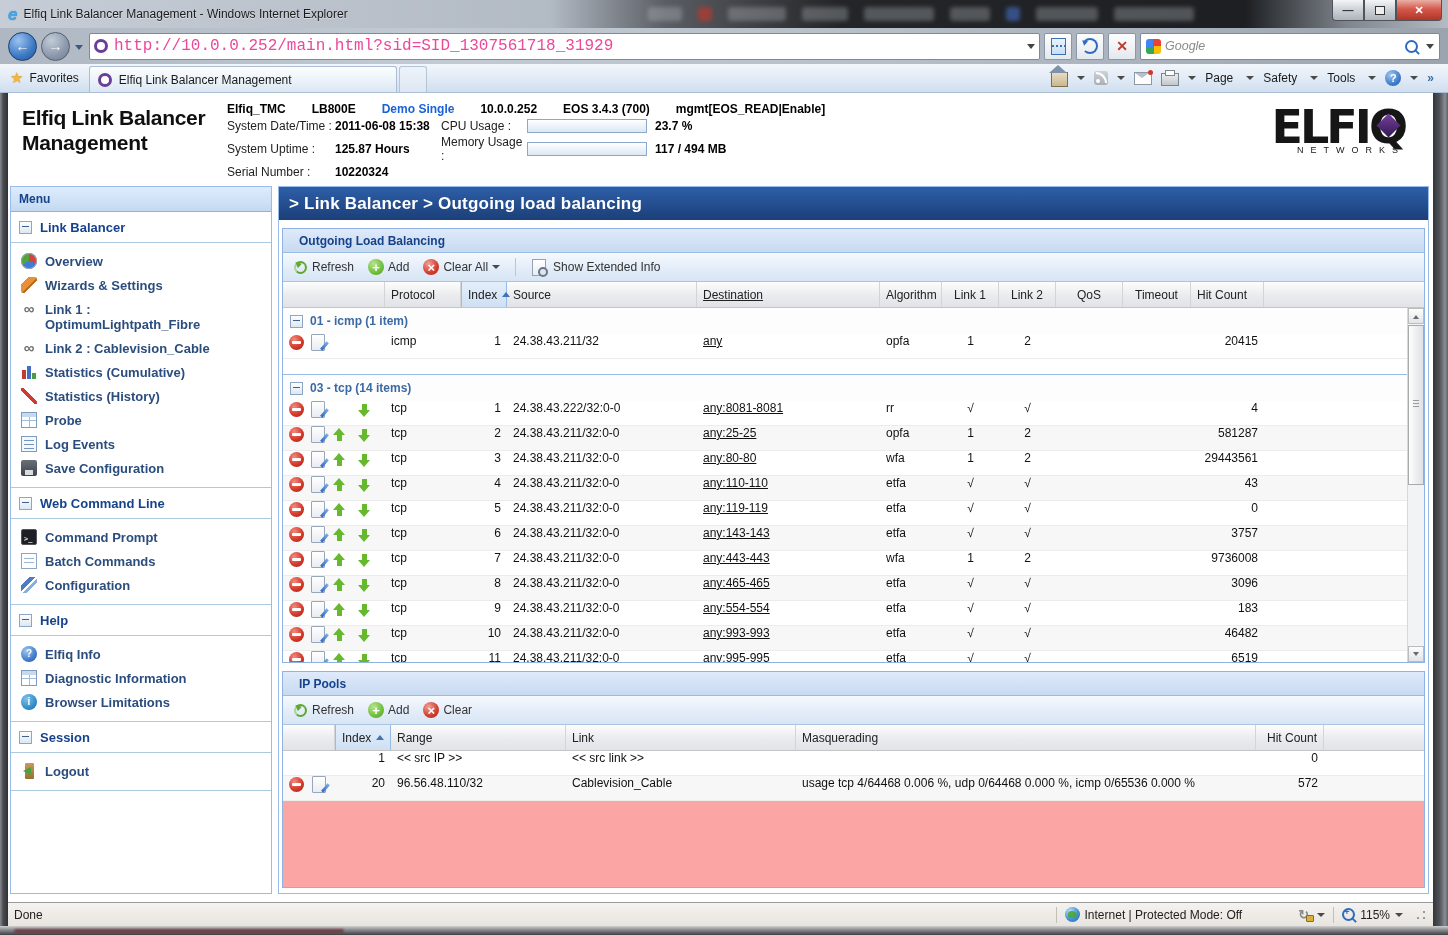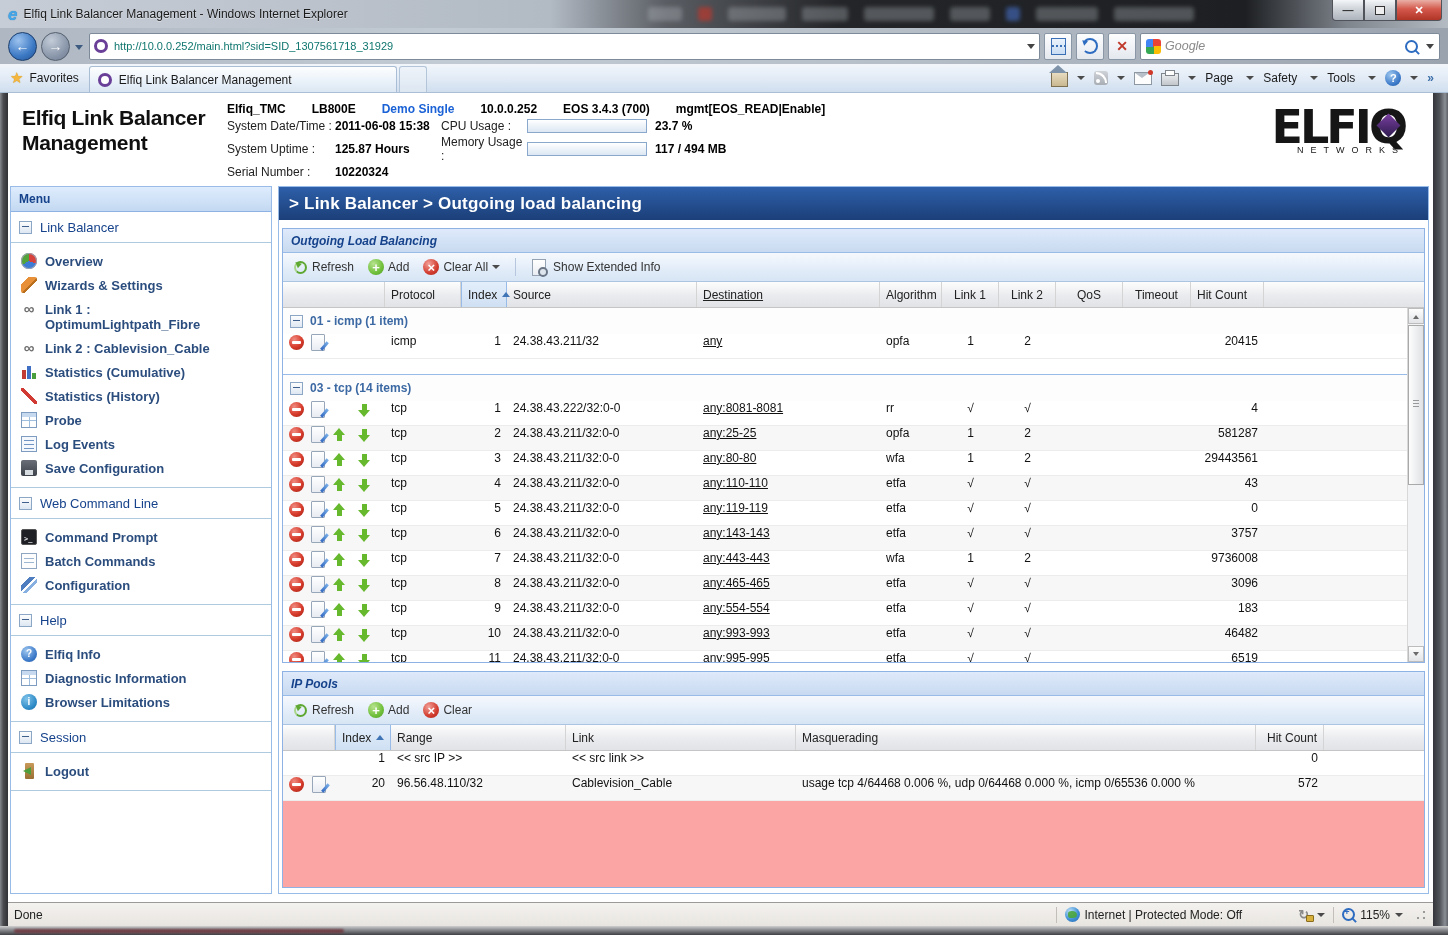--- a/index.html
+++ b/index.html
@@ -24,21 +24,21 @@
   .glyph-restore{width:8px;height:7px;border:1px solid #333;background:#eee;}
 
   .addressbar{height:36px;flex:0 0 36px;display:flex;align-items:center;padding:0 8px;gap:4px;
     background:linear-gradient(90deg,#aeb7c2,#c2cad3 30%,#b6bec8 62%,#9aa3ae);}
   .navcirc{width:27px;height:27px;border-radius:50%;border:1px solid #1c3e6e;display:flex;align-items:center;justify-content:center;
     background:radial-gradient(circle at 35% 28%,#9cc2ee,#3c79c4 60%,#235393);color:#fff;font-weight:bold;font-size:14px;}
   .navcirc.fwd{background:radial-gradient(circle at 35% 28%,#c3ccd8,#8b98ab 60%,#6c7992);border-color:#55606e;}
   .mini-caret{width:0;height:0;border:4px solid transparent;border-top:5px solid #3d5a80;margin:6px 2px 0 1px;}
   .urlfield{flex:1;height:25px;background:#fff;border:1px solid #7c8a99;border-radius:2px;display:flex;align-items:center;padding:0 4px;gap:6px;}
   .favicon-q{width:14px;height:14px;border-radius:50%;border:3px solid #6a3f98;box-sizing:border-box;background:#fff;}
-  .url-text{font-size:11px;color:#0f766e;white-space:nowrap;overflow:hidden;}
+  .url-text{font-size:16px;color:#ec4899;white-space:nowrap;overflow:hidden;font-family:Liberation Mono, monospace;}
   .combo-caret{width:0;height:0;border:4px solid transparent;border-top:5px solid #444;margin-left:auto;margin-top:4px;}
   .abtn{width:26px;height:25px;display:flex;align-items:center;justify-content:center;background:linear-gradient(#fdfdfe,#e4e9ef);border:1px solid #8a97a6;border-radius:2px;}
   .ic-compat{width:13px;height:15px;border:1px solid #3a6fb5;background:linear-gradient(#eaf2fb,#c9ddf4);position:relative;}
   .ic-compat::after{content:"";position:absolute;left:0;right:0;top:6px;height:2px;background:repeating-linear-gradient(90deg,#3a6fb5 0 2px,transparent 2px 4px);}
   .ic-refresh{width:12px;height:12px;border:2px solid #2d6cc0;border-left-color:transparent;border-radius:50%;position:relative;}
   .ic-refresh::after{content:"";position:absolute;left:-5px;top:-2px;border:3px solid transparent;border-right:5px solid #2d6cc0;transform:rotate(40deg);}
   .ic-stop{color:#c0392b;font-weight:bold;font-size:14px;line-height:1;}
   .searchbox{width:288px;height:25px;background:#fff;border:1px solid #7c8a99;border-radius:2px;display:flex;align-items:center;padding:0 5px;gap:4px;}
   .g-logo{width:15px;height:15px;border-radius:3px;background:conic-gradient(#ea4335 0 25%,#fbbc05 0 50%,#34a853 0 75%,#4285f4 0 100%);}
   .search-ph{color:#8a8a8a;font-style:italic;font-size:12.5px;flex:1;}
@@ -94,21 +94,21 @@
   .logo-sub{font-size:9px;letter-spacing:7px;color:#161616;margin-top:-2px;}
 
   
   .workspace{flex:1;display:flex;min-height:0;background:#fff;padding:5px 4px 8px 2px;box-sizing:border-box;gap:6px;}
 
   
   .sidebar{width:260px;flex:0 0 260px;border:1px solid #99bbe8;display:flex;flex-direction:column;background:#fff;}
   .menu-head{height:24px;flex:0 0 24px;display:flex;align-items:center;padding-left:8px;
     background:linear-gradient(#deecfd,#c3d9f1);border-bottom:1px solid #8db2e3;color:#15428b;font-weight:bold;}
   .sb-body{flex:1;overflow:hidden;}
-  .sb-head{display:flex;align-items:center;gap:8px;padding:8px 8px 7px 8px;border-bottom:1px solid #aecadf;color:#15428b;font-weight:normal;font-size:13px;cursor:pointer;}
+  .sb-head{display:flex;align-items:center;gap:8px;padding:8px 8px 7px 8px;border-bottom:1px solid #aecadf;color:#15428b;font-weight:bold;font-size:13px;cursor:pointer;}
   .sb-head + .sb-list{border-bottom:1px solid #aecadf;}
   .sb-list{padding:6px 0 7px 0;}
   .sb-item{display:flex;align-items:flex-start;padding:4px 6px 4px 10px;color:#2b4d7e;font-weight:bold;font-size:13px;cursor:pointer;line-height:15px;}
   .sb-item-label{padding-top:1px;}
   .collapse-box{width:11px;height:11px;flex:0 0 11px;background:linear-gradient(#fdfdfd,#dde7f2);border:1px solid #8ca6c5;position:relative;}
   .collapse-box::after{content:"";position:absolute;left:2px;right:2px;top:4px;height:1px;background:#3f5f8c;}
 
   .si{width:16px;height:16px;flex:0 0 16px;margin-right:8px;position:relative;display:inline-block;}
   .si-overview{border-radius:50%;background:conic-gradient(#d8423c 0 110deg,#3d7bd4 110deg 240deg,#53a33b 240deg 360deg);box-shadow:0 0 0 1px #9aa4b2 inset;}
   .si-wizard{background:linear-gradient(135deg,transparent 25%,#e89038 25% 52%,#b96f1e 52% 62%,transparent 62%);border-radius:2px;}
@@ -134,22 +134,22 @@
   .si-help-i::after{content:"?";position:absolute;inset:0;text-align:center;line-height:16px;font-size:10px;}
   .si-browser::after{content:"i";position:absolute;inset:0;text-align:center;line-height:16px;font-size:10px;}
   .si-logout{background:linear-gradient(#c89a5a,#9a6f33);border-radius:1px;width:9px;flex-basis:9px;margin-left:4px;margin-right:11px;}
   .si-logout::after{content:"";position:absolute;left:-6px;top:4px;border:4px solid transparent;border-right:8px solid #4f9e3c;}
 
   
   .content{flex:1;border:1px solid #99bbe8;display:flex;flex-direction:column;min-width:0;background:#fff;}
   .breadcrumb{height:33px;flex:0 0 33px;display:flex;align-items:center;padding-left:10px;
     background:linear-gradient(#2d5fa9,#1c3f78);color:#fff;font-weight:bold;font-size:17px;letter-spacing:.2px;}
   .panel{border:1px solid #8db2e3;margin:8px 3px 0 3px;display:flex;flex-direction:column;}
-  .panel-head{height:23px;flex:0 0 23px;display:flex;align-items:center;padding-left:8px;
-    background:linear-gradient(#dfeafb,#c8daf0);border-bottom:1px solid #99bbe8;color:#15428b;font-weight:bold;font-style:italic;}
+  .panel-head{height:23px;flex:0 0 23px;display:flex;align-items:center;padding-left:16px;
+    background:linear-gradient(#dfeafb,#c8daf0);border-bottom:1px solid #99bbe8;color:#15428b;font-weight:bold;}
   .toolbar{height:28px;flex:0 0 28px;display:flex;align-items:center;gap:4px;padding:0 6px;
     background:linear-gradient(#f6f9fd,#e3edf9 55%,#d7e5f4);border-bottom:1px solid #aac4e2;}
   .tbtn{display:flex;align-items:center;gap:4px;padding:2px 6px 2px 4px;border-radius:3px;color:#333;cursor:pointer;}
   .tb-sep{width:1px;height:18px;background:#b5c6dd;margin:0 5px;}
   .tb-refresh{width:15px;height:15px;position:relative;}
   .tb-refresh::before{content:"";position:absolute;inset:1px;border:2.5px solid #5ea832;border-radius:50%;border-left-color:#a9d68a;}
   .tb-refresh::after{content:"";position:absolute;left:-1px;top:0px;border:3px solid transparent;border-right:6px solid #5ea832;transform:rotate(42deg);}
   .tb-add,.tb-clear{width:16px;height:16px;border-radius:50%;display:flex;align-items:center;justify-content:center;color:#fff;font-weight:bold;font-size:13px;line-height:1;}
   .tb-add{background:radial-gradient(circle at 35% 30%,#b7e38e,#6fbf3a 60%,#4f9a22);}
   .tb-clear{background:radial-gradient(circle at 35% 30%,#f29f98,#d23c2e 60%,#a8271c);}

